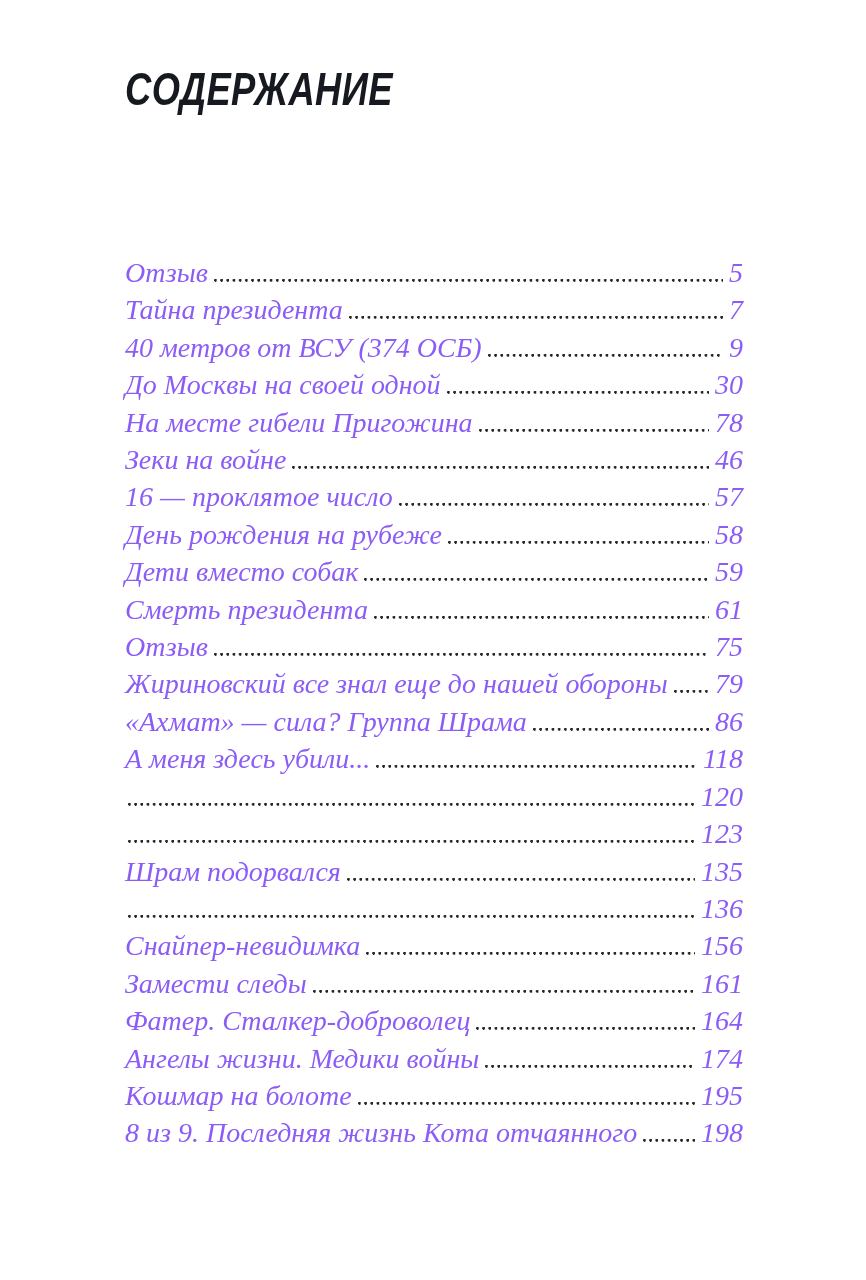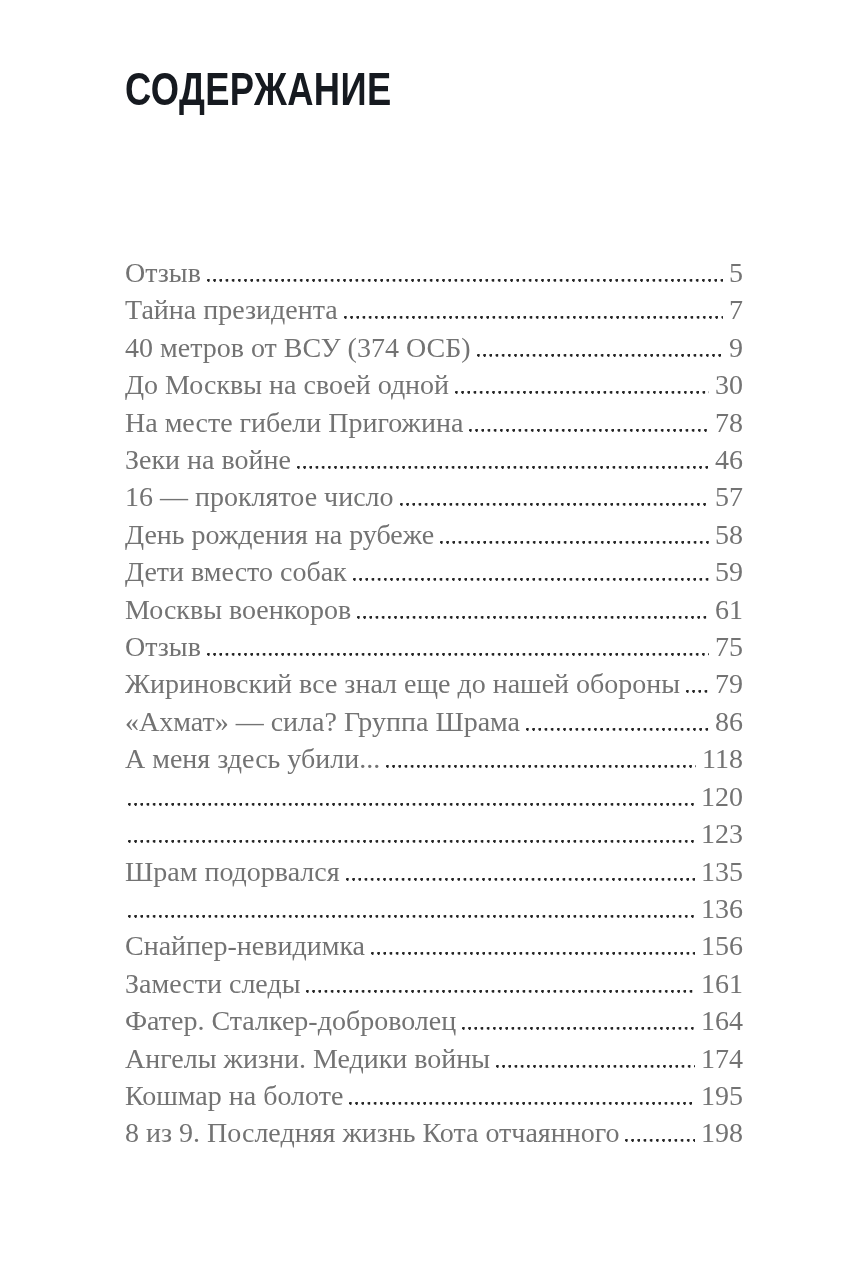--- a/index.html
+++ b/index.html
@@ -7,20 +7,21 @@
     padding: 0;
     background: #ffffff;
   }
   .page {
     position: relative;
     width: 866px;
     height: 1276px;
     background: #ffffff;
     overflow: hidden;
     font-family: "Liberation Serif", serif;
+    font-style: italic;
   }
   .title {
     position: absolute;
     left: 125px;
     top: 66px;
     margin: 0;
     font-family: "Liberation Sans", sans-serif;
     font-weight: 700;
     font-size: 46px;
     line-height: 1;
@@ -30,21 +31,21 @@
     transform-origin: 0 50%;
     white-space: nowrap;
   }
   .toc {
     position: absolute;
     left: 125px;
     top: 254px;
     width: 618px;
     font-size: 28px;
     line-height: 37.4px;
-    color: #737373;
+    color: #8b5cf6;
   }
   .toc-row {
     display: flex;
     align-items: baseline;
     line-height: 37.4px;
     cursor: default;
   }
   .toc-label {
     flex: 0 1 auto;
     white-space: nowrap;
@@ -122,21 +123,21 @@
     <span class="toc-page">58</span>
   </div>
 
   <div class="toc-row">
     <span class="toc-label">Дети вместо собак</span>
     <span class="dot-leader"></span>
     <span class="toc-page">59</span>
   </div>
 
   <div class="toc-row">
-    <span class="toc-label">Москвы военкоров</span>
+    <span class="toc-label">Смерть президента</span>
     <span class="dot-leader"></span>
     <span class="toc-page">61</span>
   </div>
 
   <div class="toc-row">
     <span class="toc-label">Отзыв</span>
     <span class="dot-leader"></span>
     <span class="toc-page">75</span>
   </div>
 

